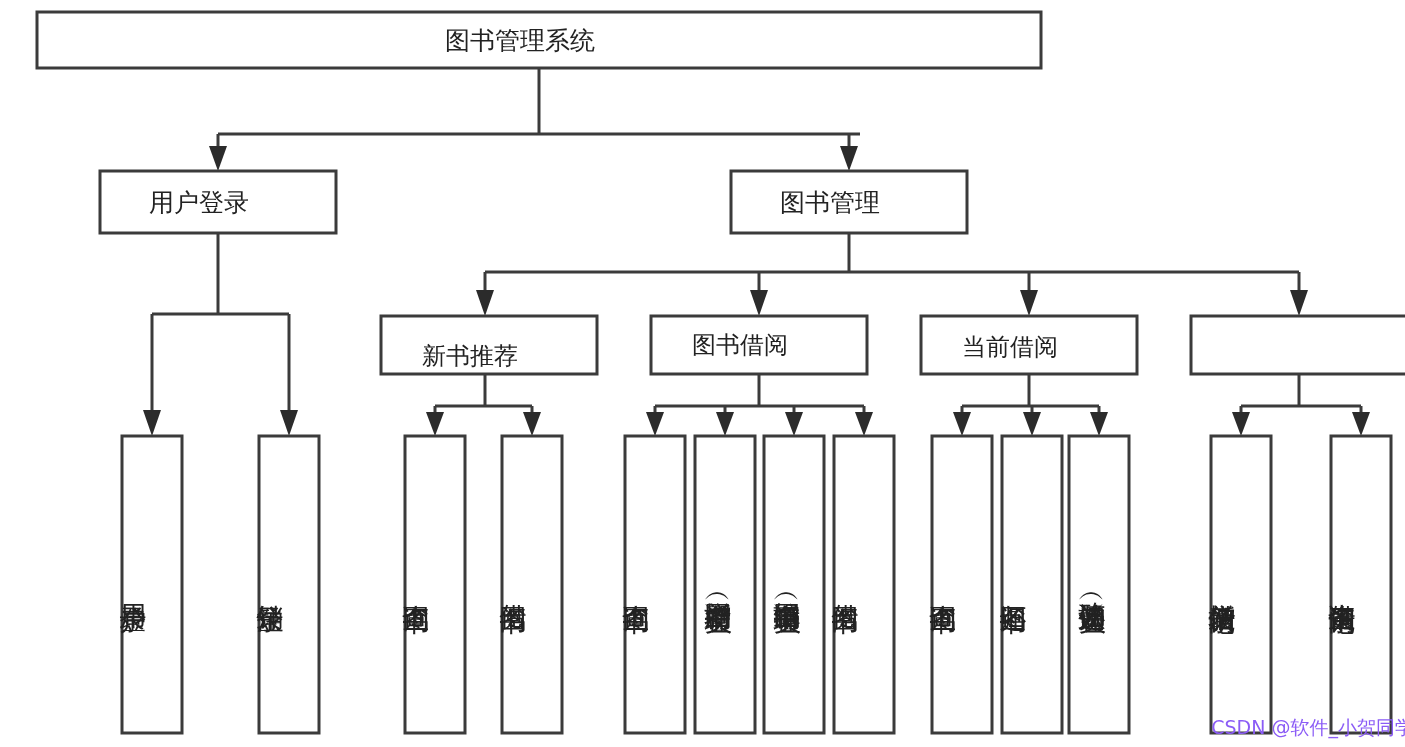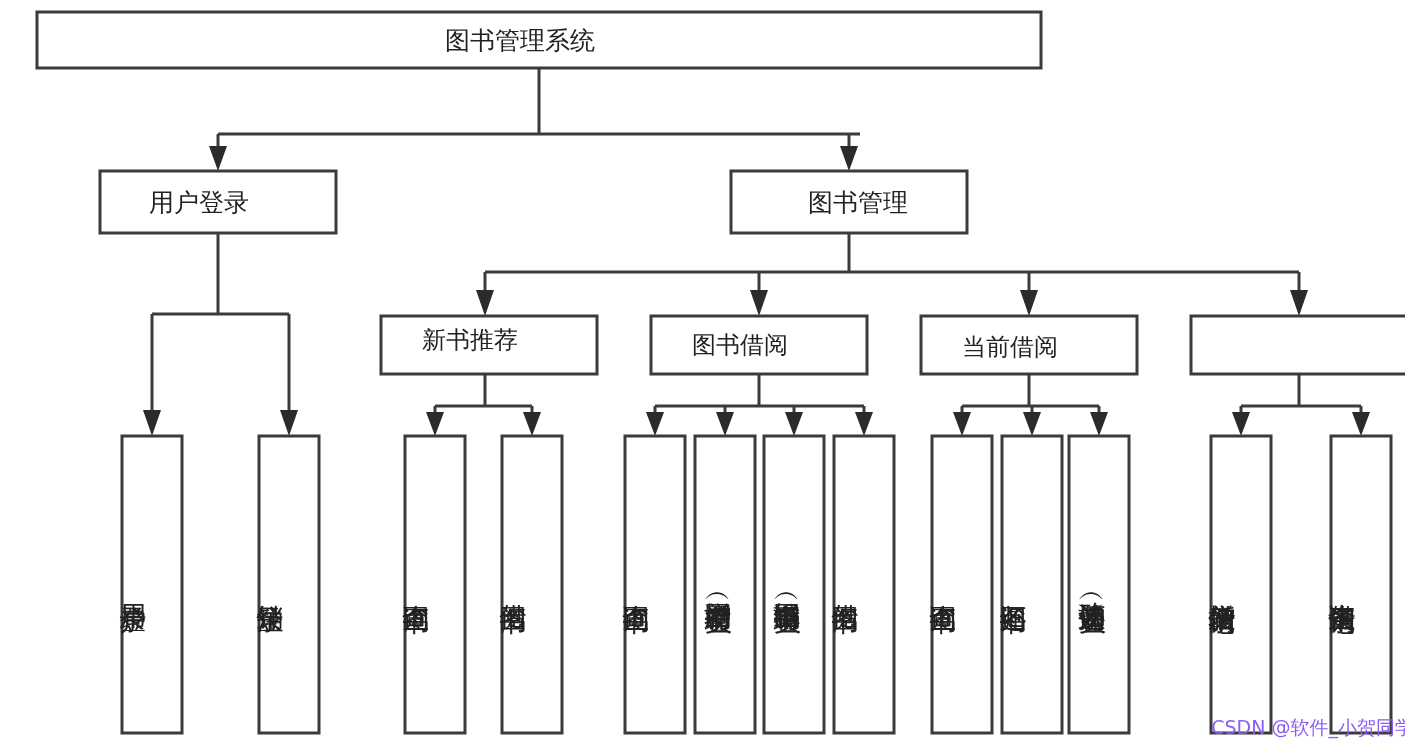--- a/index.html
+++ b/index.html
@@ -171,23 +171,23 @@
     <rect class="nodebox" x="913" y="436" width="60" height="297"></rect>
     <rect class="nodebox" x="983" y="436" width="60" height="297"></rect>
     <rect class="nodebox" x="1050" y="436" width="60" height="297"></rect>
     <rect class="nodebox" x="1192" y="436" width="60" height="297"></rect>
     <rect class="nodebox" x="1312" y="436" width="60" height="297"></rect>
   </svg>
 
   <div class="hlabel-wrap" style="left:18px; top:12px; width:1004px; height:56px; font-size:25px;">图书管理系统</div>
 
   <div class="hlabel-wrap" style="left:81px; top:171px; width:236px; height:62px; font-size:25px;">用户登录</div>
-  <div class="hlabel-wrap" style="left:712px; top:171px; width:236px; height:62px; font-size:25px;margin-left:28px;">图书管理</div>
-
-  <div class="hlabel-wrap" style="left:362px; top:316px; width:216px; height:48px; font-size:24px;">新书推荐</div>
+  <div class="hlabel-wrap" style="left:712px; top:171px; width:236px; height:62px; font-size:25px;">图书管理</div>
+
+  <div class="hlabel-wrap" style="left:362px; top:332px; width:216px; height:48px; font-size:24px;">新书推荐</div>
   <div class="hlabel-wrap" style="left:632px; top:316px; width:216px; height:58px; font-size:24px;">图书借阅</div>
   <div class="hlabel-wrap" style="left:902px; top:316px; width:216px; height:62px; font-size:24px;">当前借阅</div>
 
   <div class="vlabel-wrap" style="left:103px; top:436px; width:60px; height:297px; align-items:center; justify-content:center; display:flex;">用户登录</div>
   <div class="vlabel-wrap" style="left:240px; top:436px; width:60px; height:297px; align-items:center; justify-content:center; display:flex;">注销登录</div>
   <div class="vlabel-wrap" style="left:386px; top:436px; width:60px; height:297px; align-items:center; justify-content:center; display:flex;">查询图书</div>
   <div class="vlabel-wrap" style="left:483px; top:436px; width:60px; height:297px; align-items:center; justify-content:center; display:flex;">借阅图书</div>
   <div class="vlabel-wrap" style="left:606px; top:436px; width:60px; height:297px; align-items:center; justify-content:center; display:flex;">查询图书</div>
   <div class="vlabel-wrap" style="left:676px; top:440px; width:60px; height:289px; align-items:flex-start; justify-content:center; display:flex;">新增图书（管理员）</div>
   <div class="vlabel-wrap" style="left:745px; top:440px; width:60px; height:289px; align-items:flex-start; justify-content:center; display:flex;">编辑图书（管理员）</div>

